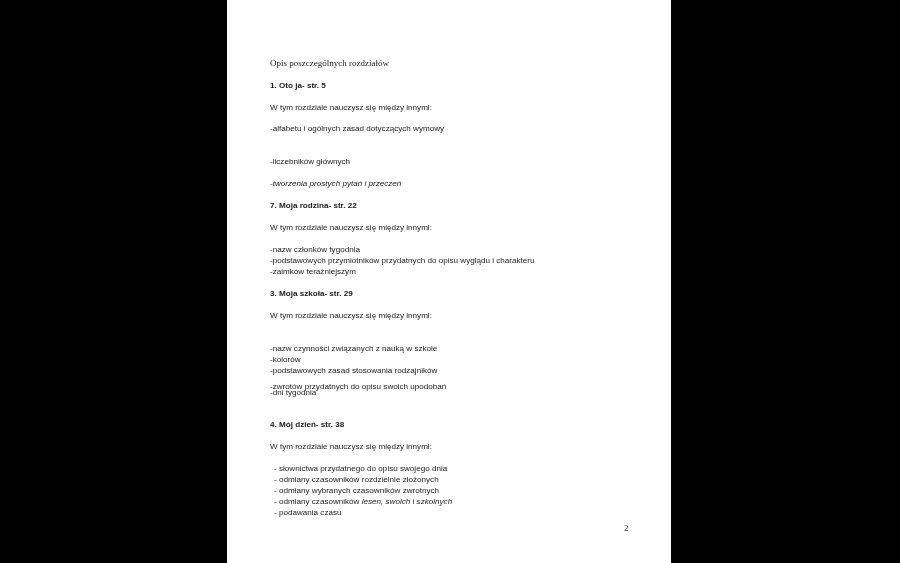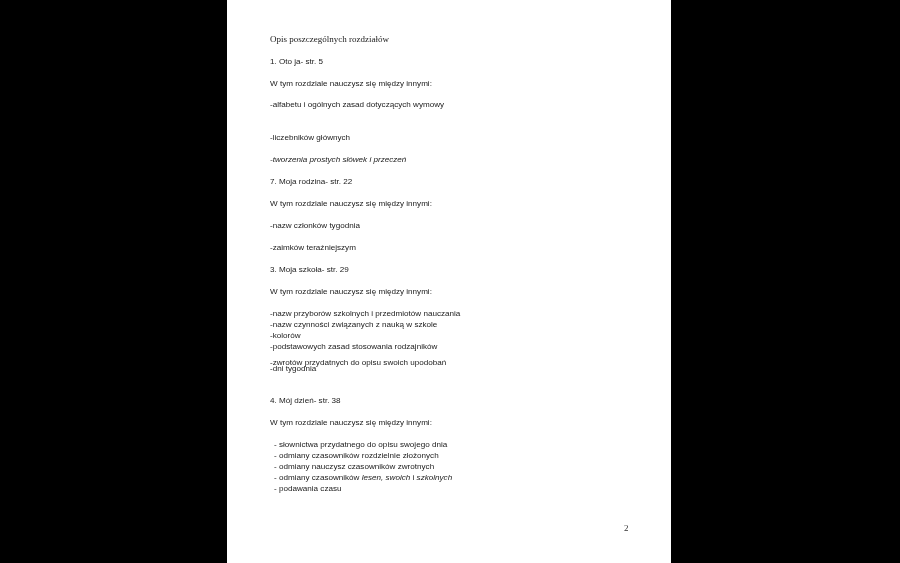--- a/index.html
+++ b/index.html
@@ -4,61 +4,61 @@
   <style>
     html, body { margin: 0; padding: 0; }
     body {
       width: 900px; height: 563px; background: #000000; position: relative; overflow: hidden;
     }
     .page {
       position: absolute; left: 227px; top: 0; width: 444px; height: 563px; background: #ffffff;
     }
     .line {
       position: absolute; left: 43px; white-space: nowrap;
-      font-family: "Liberation Sans", sans-serif; font-size: 8.1px; color: #1a1a1a; line-height: 11px;
+      font-family: "Liberation Sans", sans-serif; font-size: 8.1px; color: #1a1a1a; line-height: 11px; margin-top: 24px;
     }
     .title {
       font-family: "Liberation Serif", serif; font-size: 9px; color: #222;
     }
-    .heading { font-weight: normal; }
+    .heading { font-weight: bold; }
     .indent { left: 47px; }
     .it { font-style: italic; }
     .pagenum {
       position: absolute; left: 397px; top: 523px;
       font-family: "Liberation Serif", serif; font-size: 9px; color: #333;
     }
   </style>
 </head>
 <body>
 
 <div class="page">
   <div class="line title" style="top:34px">Opis poszczególnych rozdziałów</div>
 
   <div class="line heading" style="top:56px">1. Oto ja- str. 5</div>
   <div class="line" style="top:78px">W tym rozdziale nauczysz się między innymi:</div>
   <div class="line" style="top:99px">-alfabetu i ogólnych zasad dotyczących wymowy</div>
   <div class="line" style="top:132px">-liczebników głównych</div>
-  <div class="line it" style="top:154px">-tworzenia prostych słówek i przeczeń</div>
+  <div class="line it" style="top:154px">-tworzenia prostych pytań i przeczeń</div>
 
   <div class="line heading" style="top:176px">7. Moja rodzina- str. 22</div>
   <div class="line" style="top:198px">W tym rozdziale nauczysz się między innymi:</div>
   <div class="line" style="top:220px">-nazw członków tygodnia</div>
+  <div class="line" style="top:231px">-podstawowych przymiotników przydatnych do opisu wyglądu i charakteru</div>
   <div class="line" style="top:242px">-zaimków teraźniejszym</div>
 
   <div class="line heading" style="top:264px">3. Moja szkoła- str. 29</div>
   <div class="line" style="top:286px">W tym rozdziale nauczysz się między innymi:</div>
-  <div class="line" style="top:308px">-nazw przyborów szkolnych i przedmiotów nauczania</div>
   <div class="line" style="top:319px">-nazw czynności związanych z nauką w szkole</div>
   <div class="line" style="top:330px">-kolorów</div>
   <div class="line" style="top:341px">-podstawowych zasad stosowania rodzajników</div>
   <div class="line" style="top:357px">-zwrotów przydatnych do opisu swoich upodobań</div>
   <div class="line" style="top:363px">-dni tygodnia</div>
 
   <div class="line heading" style="top:395px">4. Mój dzień- str. 38</div>
   <div class="line" style="top:417px">W tym rozdziale nauczysz się między innymi:</div>
   <div class="line indent" style="top:439px">- słownictwa przydatnego do opisu swojego dnia</div>
   <div class="line indent" style="top:450px">- odmiany czasowników rozdzielnie złożonych</div>
-  <div class="line indent" style="top:461px">- odmiany nauczysz czasowników zwrotnych</div>
+  <div class="line indent" style="top:461px">- odmiany wybranych czasowników zwrotnych</div>
   <div class="line indent" style="top:472px"><span>- odmiany czasowników </span><span class="it">lesen, swoich</span><span> i </span><span class="it">szkolnych</span></div>
   <div class="line indent" style="top:483px">- podawania czasu</div>
 
   <div class="pagenum">2</div>
 </div>
 
 </body></html>

